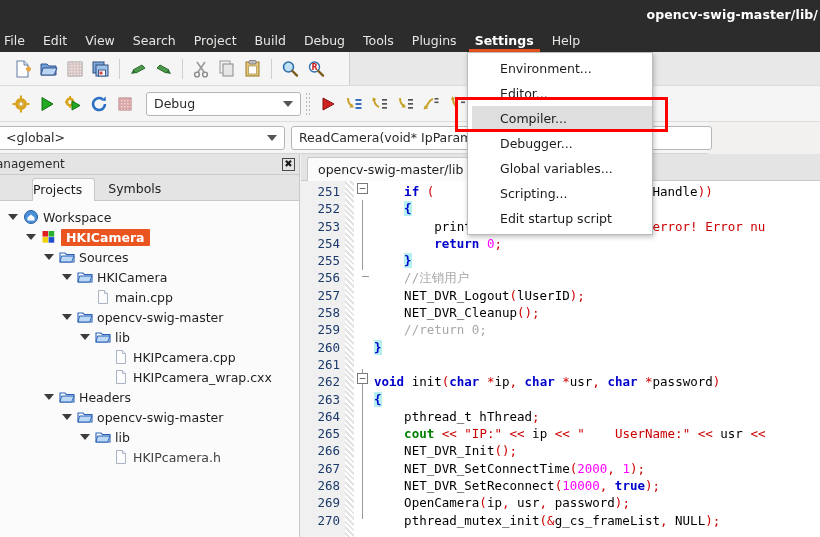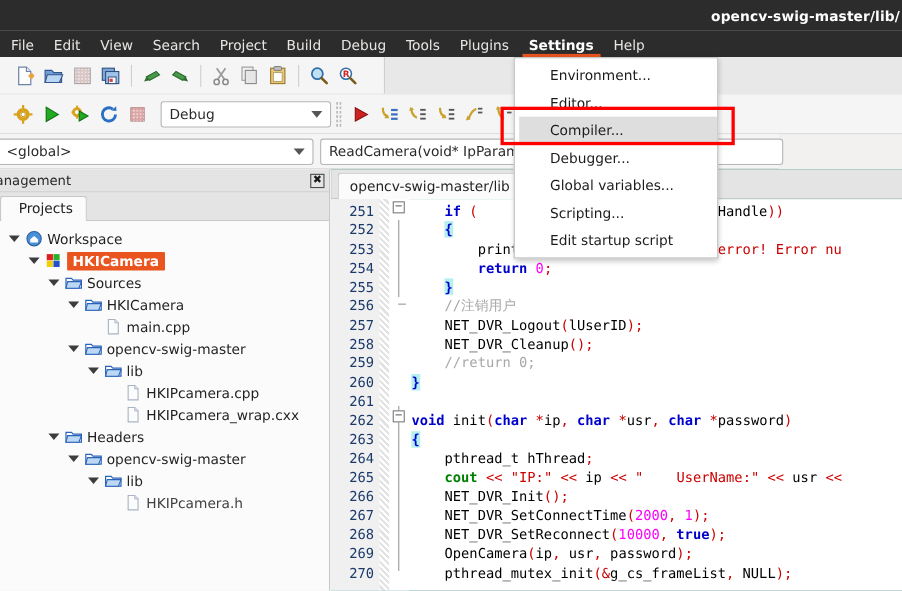--- a/index.html
+++ b/index.html
@@ -30,21 +30,21 @@
     background: #2c2c2c;
     display: flex; align-items: stretch; padding-left: 0px;
   }
   .menu-item {
     position: relative;
     display: flex; align-items: center;
     padding: 0 9px;
     font-size: 12.5px; color: #e8e6e3;
     white-space: nowrap; cursor: default;
   }
-  .menu-item:first-child { padding-left: 10px; justify-content: center; }
+  .menu-item:first-child { padding-left: 4px; justify-content: center; }
   .menu-item.active { color: #ffffff; font-weight: bold; }
   .menu-item.active::after {
     content: ""; position: absolute;
     left: 3px; right: 3px; bottom: 0px; height: 3px;
     background: #e95420;
   }
 
   
   .toolbar-row1 {
     position: absolute; left: 0; top: 52px; width: 820px; height: 34px;
@@ -121,21 +121,21 @@
   }
   .tabs {
     height: 26px; display: flex; align-items: flex-end;
     background: #e4e4e4; border-bottom: 1px solid #c8c8c8;
   }
   .tab {
     padding: 3px 12px 4px 12px; font-size: 12.5px; color: #222;
     border: 1px solid transparent; border-bottom: none;
     white-space: nowrap; cursor: default;
   }
-  .tab:first-child { padding-left: 16px; }
+  .tab:first-child { padding-left: 0; margin-left: 32px; }
   .tab.sel {
     background: #fbfbfb; border-color: #c8c8c8;
     border-radius: 3px 3px 0 0; position: relative; top: 1px;
   }
   .tree { flex: 1; padding-top: 6px; overflow: hidden; background: #fbfbfb; }
   .tnode {
     display: flex; align-items: center; height: 20px;
     font-size: 12.5px; color: #1f1f1f; white-space: nowrap;
   }
   .twist {
@@ -481,20 +481,21 @@
     </div>
   </div>
 
   <div class="leftpanel">
     <div class="panel-header">
       <span class="ph-title">anagement</span>
       <span class="close-box">✖</span>
     </div>
     <div class="tabs">
       <div class="tab sel">Projects</div>
+      <div class="tab">Symbols</div>
     </div>
     <div class="tree" id="project-tree">
         <div class="tnode" style="padding-left: 8px;">
           <span class="twist"></span>
           <span class="ticon"><svg width="16" height="16" viewBox="0 0 16 16">
               <circle cx="8" cy="8" r="6.5" fill="#4a90d9" stroke="#2a5f9e" stroke-width="1"></circle>
               <path d="M4.5 8.5 L8 5.5 L11.5 8.5 V11.5 H4.5 Z" fill="#ffffff"></path>
             </svg></span>
           <span class="tlabel">Workspace</span>
         </div>

